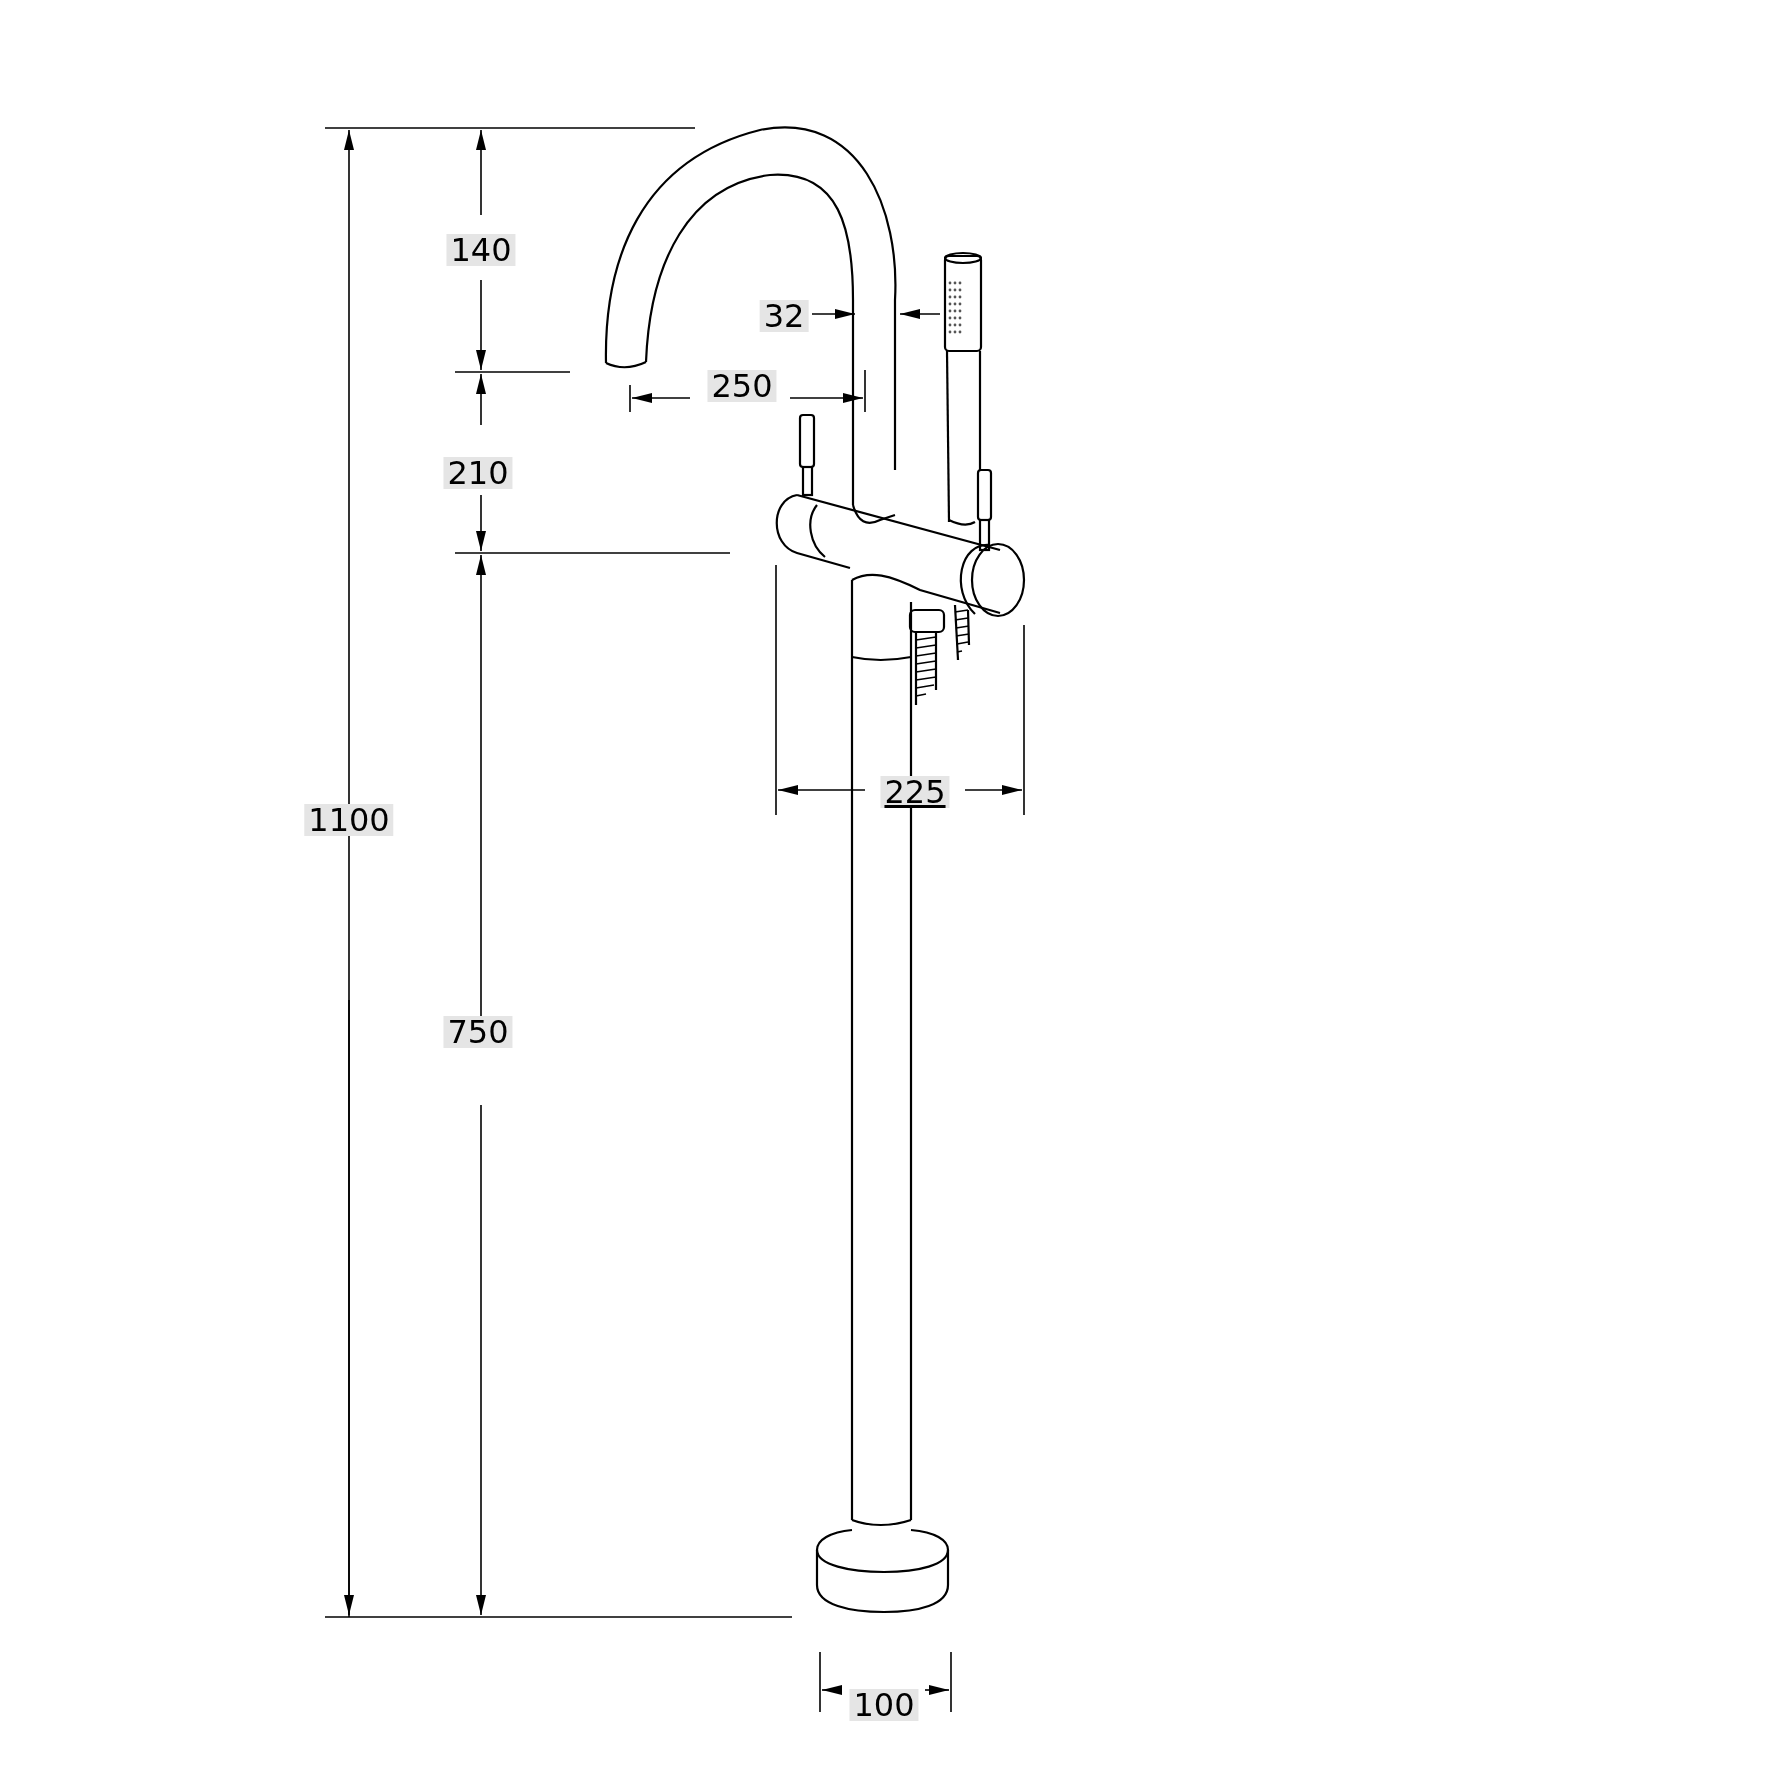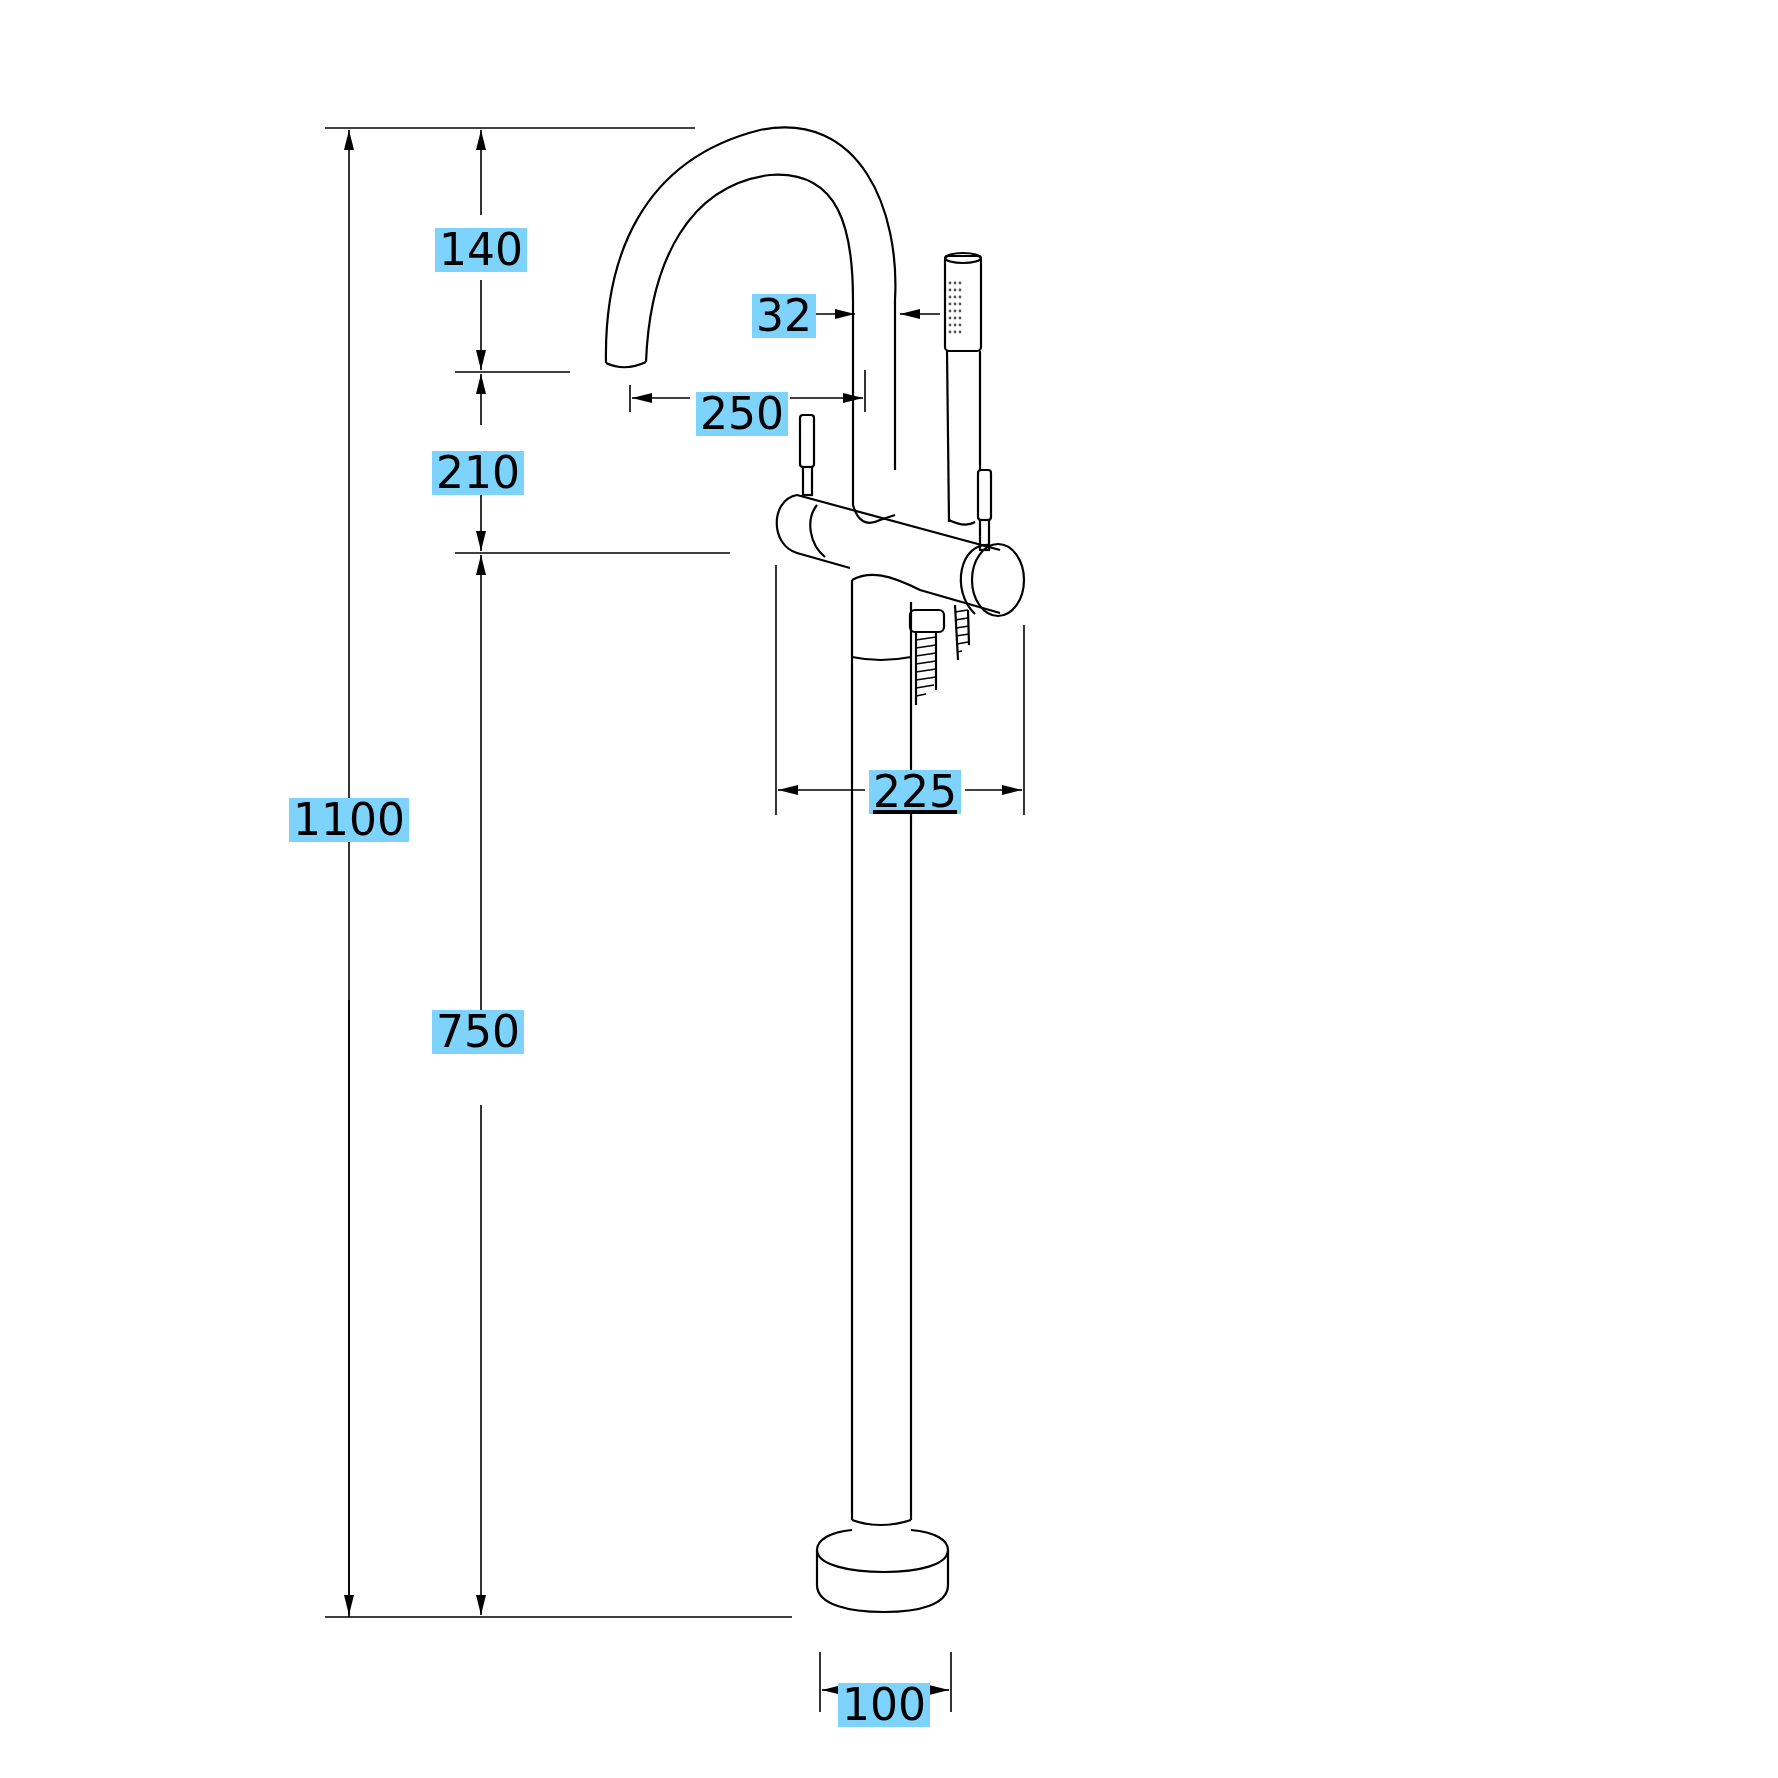--- a/index.html
+++ b/index.html
@@ -1,21 +1,21 @@
 <!DOCTYPE html>
 <html><head>
 <meta charset="utf-8">
 <style>
   html, body { margin:0; padding:0; background:#ffffff; }
   #canvas { position:relative; width:1778px; height:1778px; background:#ffffff; overflow:hidden; }
   svg { position:absolute; left:0; top:0; }
   .ln { stroke:#000; stroke-width:2.2; fill:none; }
   .thin { stroke:#000; stroke-width:1.6; fill:none; }
   .arrow { fill:#000; stroke:none; }
-  .dim-label { position:absolute; font-family:"DejaVu Sans", sans-serif; font-size:44px; color:#000; background:#7dd3fc; line-height:1; padding:0 4px; transform:translate(-50%,-50%); white-space:nowrap; }
+  .dim-label { position:absolute; font-family:"DejaVu Sans", sans-serif; font-size:32px; color:#000; background:#e5e5e5; line-height:1; padding:0 4px; transform:translate(-50%,-50%); white-space:nowrap; }
 </style>
 </head>
 <body>
 
 <div id="canvas">
 <svg width="1778" height="1778" viewBox="0 0 1778 1778">
   <defs>
     <marker id="ah" viewBox="0 0 20 10" refX="20" refY="5" markerWidth="20" markerHeight="10" markerUnits="userSpaceOnUse" orient="auto">
       <path d="M0,0 L20,5 L0,10 z" class="arrow"></path>
     </marker>
@@ -143,16 +143,16 @@
     <path class="ln" d="M817,1550 C817,1565 850,1572 884,1572 C918,1572 948,1565 948,1550"></path>
     <path class="ln" d="M852,1520 Q880,1530 911,1520"></path>
   </g>
 </svg>
 
 <span class="dim-label" style="left:349px; top:820px;">1100</span>
 <span class="dim-label" style="left:481px; top:250px;">140</span>
 <span class="dim-label" style="left:478px; top:473px;">210</span>
 <span class="dim-label" style="left:478px; top:1032px;">750</span>
 <span class="dim-label" style="left:784px; top:316px;">32</span>
-<span class="dim-label" style="left:742px; top:414px;">250</span>
+<span class="dim-label" style="left:742px; top:386px;">250</span>
 <span class="dim-label" style="left:915px; top:792px;text-decoration:underline;">225</span>
 <span class="dim-label" style="left:884px; top:1693px;margin-top:12px;">100</span>
 </div>
 
 </body></html>

